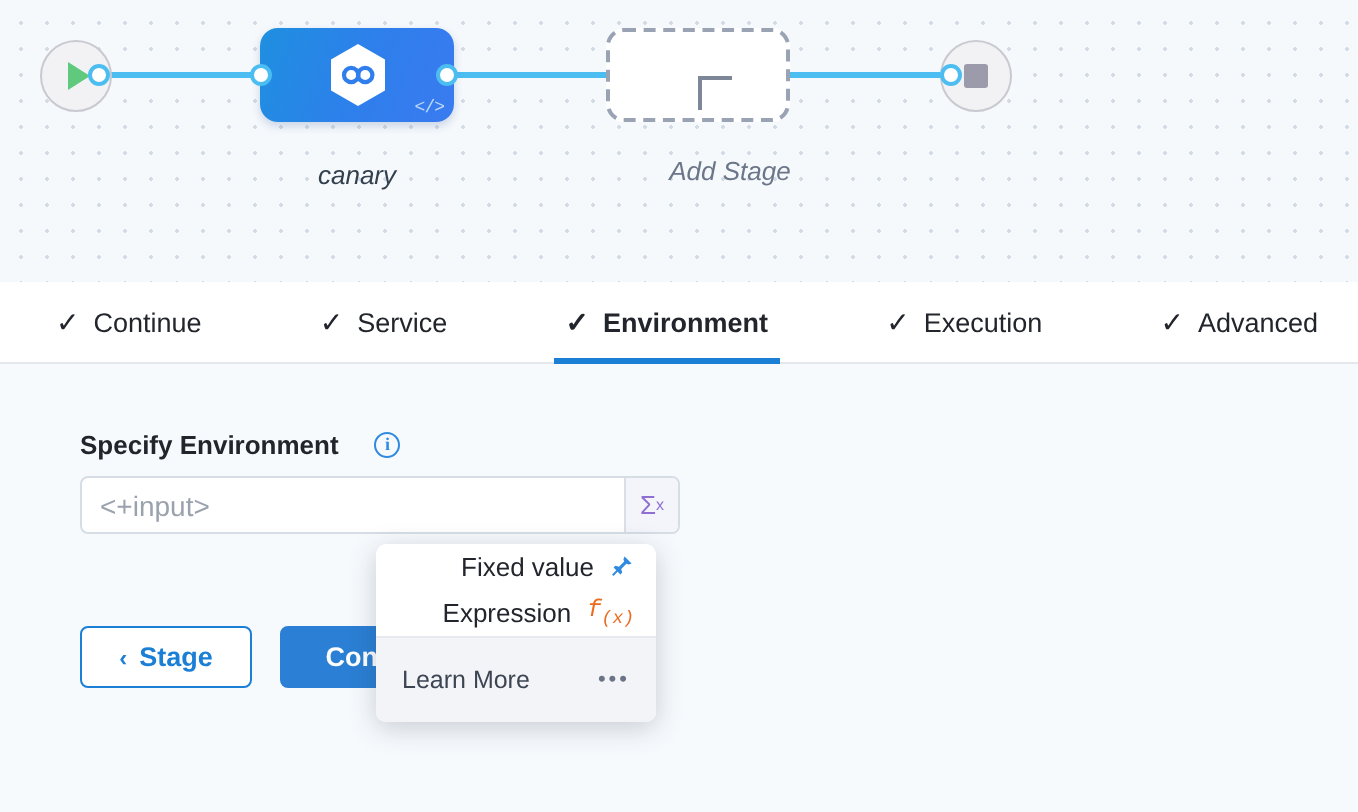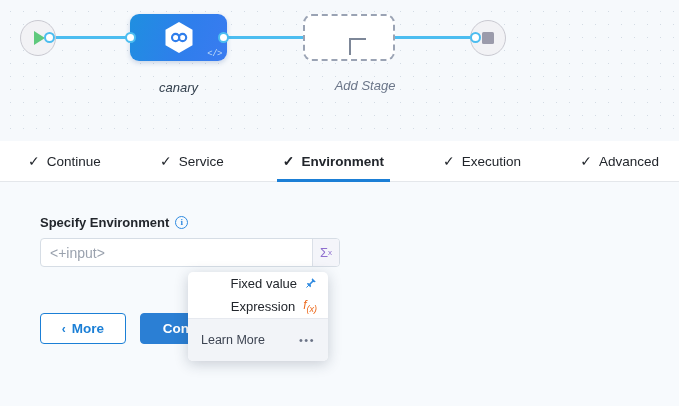--- a/index.html
+++ b/index.html
@@ -85,21 +85,21 @@
   .tab-sp { flex: 1 1 auto; }
 
   
   .form {
     position: absolute; left: 0; top: 182px; width: 679px; height: 224px;
     background: #f7fafd;
   }
   .field-label {
     position: absolute; left: 40px; top: 215px;
     font-size: 13px; font-weight: bold; color: #22262c;
-    display: flex; align-items: center; gap: 6px;
+    display: flex; align-items: center; gap: 18px;
   }
   .info-icon {
     width: 13px; height: 13px; border-radius: 50%;
     border: 1.3px solid #2f8ae0; color: #2f8ae0;
     font-size: 9px; font-weight: bold; line-height: 10.5px; text-align: center;
     font-family: "Liberation Serif", serif;
   }
   .input-row {
     position: absolute; left: 40px; top: 238px; width: 300px; height: 29px;
     display: flex; background: #ffffff;
@@ -140,21 +140,21 @@
     box-shadow: 0 3px 14px rgba(30,45,70,.22); z-index: 20; overflow: hidden;
   }
   .dd-item {
     height: 23px; display: flex; align-items: center; justify-content: flex-end;
     gap: 8px; padding: 0 11px; font-size: 13px; color: #22262c; cursor: pointer;
   }
   .dd-item.sel { background: #2b86e8; color: #ffffff; }
   .dd-ico { font-size: 12px; line-height: 1; }
   .ico-pin { color: #2f8ae0; }
   .ico-sigma { color: #ffffff; }
-  .ico-fx { color: #ec6b1f; font-style: italic; font-family: Liberation Sans, sans-serif; }
+  .ico-fx { color: #ec6b1f; font-style: italic; font-family: Liberation Mono, monospace; }
   .dd-foot {
     height: 43px; background: #f2f4f8; border-top: 1px solid #e6e9ef;
     display: flex; align-items: center; justify-content: space-between;
     padding: 0 13px; font-size: 12.5px; color: #3d4452; cursor: pointer;
   }
   .dots { letter-spacing: 1.5px; color: #6b7386; font-size: 11px; }
 </style>
 </head>
 <body>
 
@@ -241,21 +241,21 @@
     <input class="input-box" type="text" placeholder="&lt;+input&gt;" style="">
     <div class="sigma-btn">
       <span>Σ</span>
         <sup>x</sup>
     </div>
   </div>
 
   <div class="btn-row">
     <div class="btn btn-back">
       <span class="chev">‹</span>
-      <span>More</span>
+      <span>Stage</span>
     </div>
     <div class="btn btn-continue">
       <span>Continue</span>
     </div>
   </div>
 
   <div class="dropdown">
     <div class="dd-item">
       <span>Fixed value</span>
       <span class="dd-ico ico-pin">

